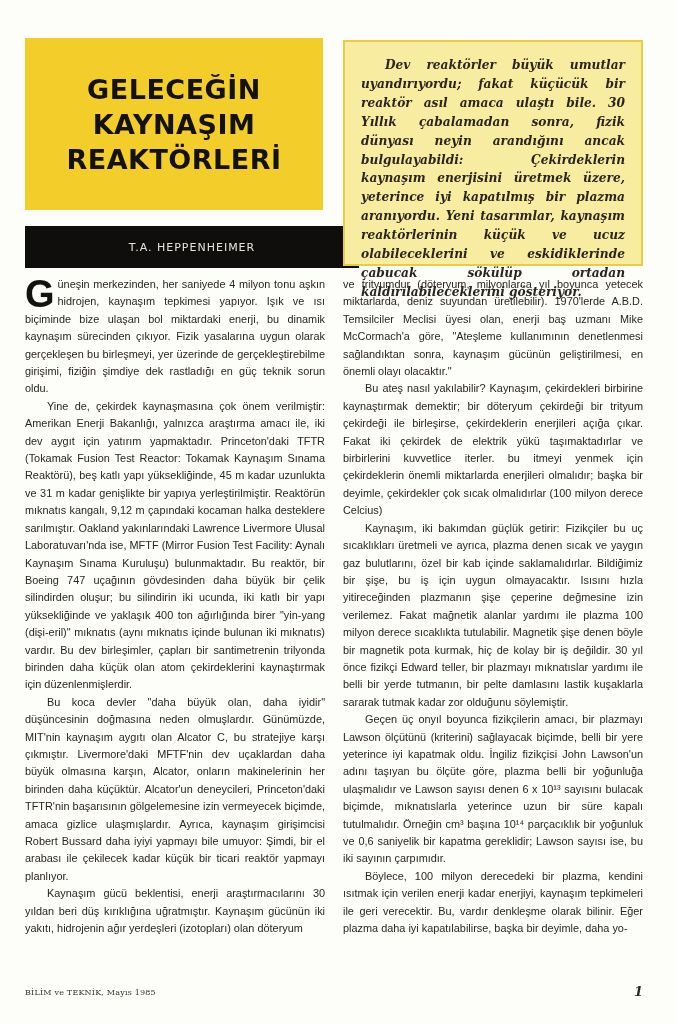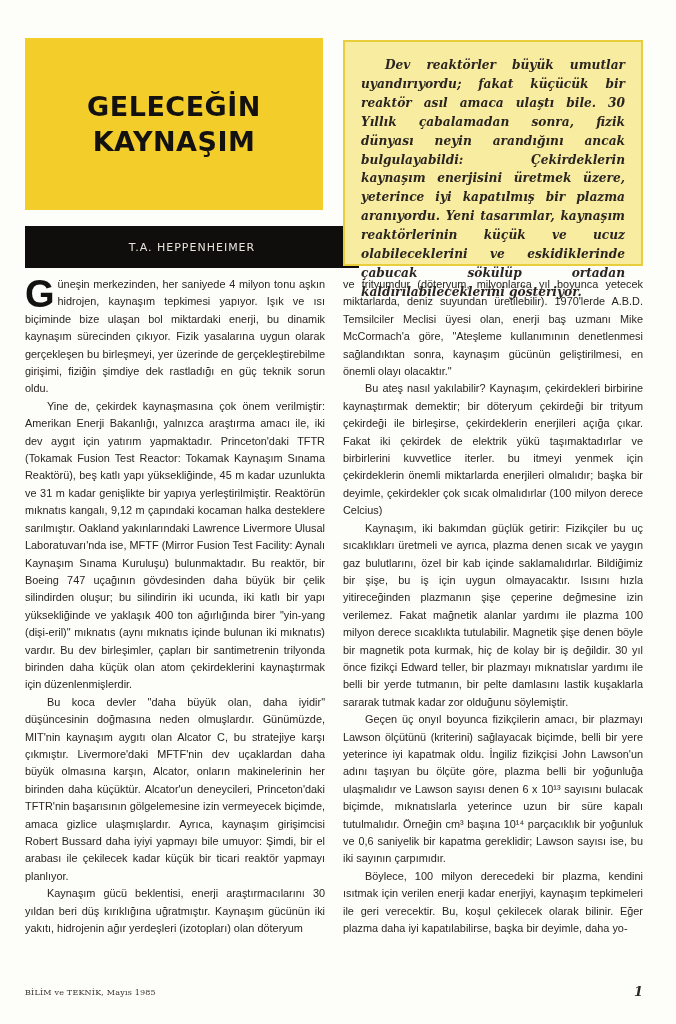--- a/index.html
+++ b/index.html
@@ -60,20 +60,21 @@
     font-family:"DejaVu Serif", serif; font-style:italic; font-weight:bold;
     font-size:13px; color:#2a2520;
   }
 </style>
 </head>
 <body>
 
 <div class="title-box">
   <div class="title-line">GELECEĞİN</div>
   <div class="title-line">KAYNAŞIM</div>
+  <div class="title-line">REAKTÖRLERİ</div>
 </div>
 
 <div class="author-bar">
   <span class="author">T.A. HEPPENHEIMER</span>
 </div>
 
 <div class="lead-box">
   <p class="lead">Dev reaktörler büyük umutlar uyandırıyordu; fakat küçücük bir reaktör asıl amaca ulaştı bile. 30 Yıllık çabalamadan sonra, fizik dünyası neyin arandığını ancak bulgulayabildi: Çekirdeklerin kaynaşım enerjisini üretmek üzere, yeterince iyi kapatılmış bir plazma aranıyordu. Yeni tasarımlar, kaynaşım reaktörlerinin küçük ve ucuz olabileceklerini ve eskidiklerinde çabucak sökülüp ortadan kaldırılabileceklerini gösteriyor.</p>
 </div>
 
@@ -82,17 +83,17 @@
   <p>Yine de, çekirdek kaynaşmasına çok önem verilmiştir: Amerikan Enerji Bakanlığı, yalnızca araştırma amacı ile, iki dev aygıt için yatırım yapmaktadır. Princeton'daki TFTR (Tokamak Fusion Test Reactor: Tokamak Kaynaşım Sınama Reaktörü), beş katlı yapı yüksekliğinde, 45 m kadar uzunlukta ve 31 m kadar genişlikte bir yapıya yerleştirilmiştir. Reaktörün mıknatıs kangalı, 9,12 m çapındaki kocaman halka desteklere sarılmıştır. Oakland yakınlarındaki Lawrence Livermore Ulusal Laboratuvarı'nda ise, MFTF (Mirror Fusion Test Facility: Aynalı Kaynaşım Sınama Kuruluşu) bulunmaktadır. Bu reaktör, bir Boeing 747 uçağının gövdesinden daha büyük bir çelik silindirden oluşur; bu silindirin iki ucunda, iki katlı bir yapı yüksekliğinde ve yaklaşık 400 ton ağırlığında birer "yin-yang (dişi-eril)" mıknatıs (aynı mıknatıs içinde bulunan iki mıknatıs) vardır. Bu dev birleşimler, çapları bir santimetrenin trilyonda birinden daha küçük olan atom çekirdeklerini kaynaştırmak için düzenlenmişlerdir.</p>
   <p>Bu koca devler "daha büyük olan, daha iyidir" düşüncesinin doğmasına neden olmuşlardır. Günümüzde, MIT'nin kaynaşım aygıtı olan Alcator C, bu stratejiye karşı çıkmıştır. Livermore'daki MFTF'nin dev uçaklardan daha büyük olmasına karşın, Alcator, onların makinelerinin her birinden daha küçüktür. Alcator'un deneycileri, Princeton'daki TFTR'nin başarısının gölgelemesine izin vermeyecek biçimde, amaca gizlice ulaşmışlardır. Ayrıca, kaynaşım girişimcisi Robert Bussard daha iyiyi yapmayı bile umuyor: Şimdi, bir el arabası ile çekilecek kadar küçük bir ticari reaktör yapmayı planlıyor.</p>
   <p>Kaynaşım gücü beklentisi, enerji araştırmacılarını 30 yıldan beri düş kırıklığına uğratmıştır. Kaynaşım gücünün iki yakıtı, hidrojenin ağır yerdeşleri (izotopları) olan döteryum</p>
 </div>
 
 <div class="col col-right">
   <p class="first">ve trityumdur (döteryum, milyonlarca yıl boyunca yetecek miktarlarda, deniz suyundan üretilebilir). 1970'lerde A.B.D. Temsilciler Meclisi üyesi olan, enerji baş uzmanı Mike McCormach'a göre, "Ateşleme kullanımının denetlenmesi sağlandıktan sonra, kaynaşım gücünün geliştirilmesi, en önemli olayı olacaktır."</p>
   <p>Bu ateş nasıl yakılabilir? Kaynaşım, çekirdekleri birbirine kaynaştırmak demektir; bir döteryum çekirdeği bir trityum çekirdeği ile birleşirse, çekirdeklerin enerjileri açığa çıkar. Fakat iki çekirdek de elektrik yükü taşımaktadırlar ve birbirlerini kuvvetlice iterler. bu itmeyi yenmek için çekirdeklerin önemli miktarlarda enerjileri olmalıdır; başka bir deyimle, çekirdekler çok sıcak olmalıdırlar (100 milyon derece Celcius)</p>
   <p>Kaynaşım, iki bakımdan güçlük getirir: Fizikçiler bu uç sıcaklıkları üretmeli ve ayrıca, plazma denen sıcak ve yaygın gaz bulutlarını, özel bir kab içinde saklamalıdırlar. Bildiğimiz bir şişe, bu iş için uygun olmayacaktır. Isısını hızla yitireceğinden plazmanın şişe çeperine değmesine izin verilemez. Fakat mağnetik alanlar yardımı ile plazma 100 milyon derece sıcaklıkta tutulabilir. Magnetik şişe denen böyle bir magnetik pota kurmak, hiç de kolay bir iş değildir. 30 yıl önce fizikçi Edward teller, bir plazmayı mıknatıslar yardımı ile belli bir yerde tutmanın, bir pelte damlasını lastik kuşaklarla sararak tutmak kadar zor olduğunu söylemiştir.</p>
   <p>Geçen üç onyıl boyunca fizikçilerin amacı, bir plazmayı Lawson ölçütünü (kriterini) sağlayacak biçimde, belli bir yere yeterince iyi kapatmak oldu. İngiliz fizikçisi John Lawson'un adını taşıyan bu ölçüte göre, plazma belli bir yoğunluğa ulaşmalıdır ve Lawson sayısı denen 6 x 10¹³ sayısını bulacak biçimde, mıknatıslarla yeterince uzun bir süre kapalı tutulmalıdır. Örneğin cm³ başına 10¹⁴ parçacıklık bir yoğunluk ve 0,6 saniyelik bir kapatma gereklidir; Lawson sayısı ise, bu iki sayının çarpımıdır.</p>
-  <p>Böylece, 100 milyon derecedeki bir plazma, kendini ısıtmak için verilen enerji kadar enerjiyi, kaynaşım tepkimeleri ile geri verecektir. Bu, koşul çekilecek olarak bilinir. Eğer plazma daha iyi kapatılabilirse, başka bir deyimle, daha yo-</p>
+  <p>Böylece, 100 milyon derecedeki bir plazma, kendini ısıtmak için verilen enerji kadar enerjiyi, kaynaşım tepkimeleri ile geri verecektir. Bu, vardır denkleşme olarak bilinir. Eğer plazma daha iyi kapatılabilirse, başka bir deyimle, daha yo-</p>
 </div>
 
 <div class="footer-left">BİLİM ve TEKNİK, Mayıs 1985</div>
 <div class="page-num">1</div>
 
 </body></html>

